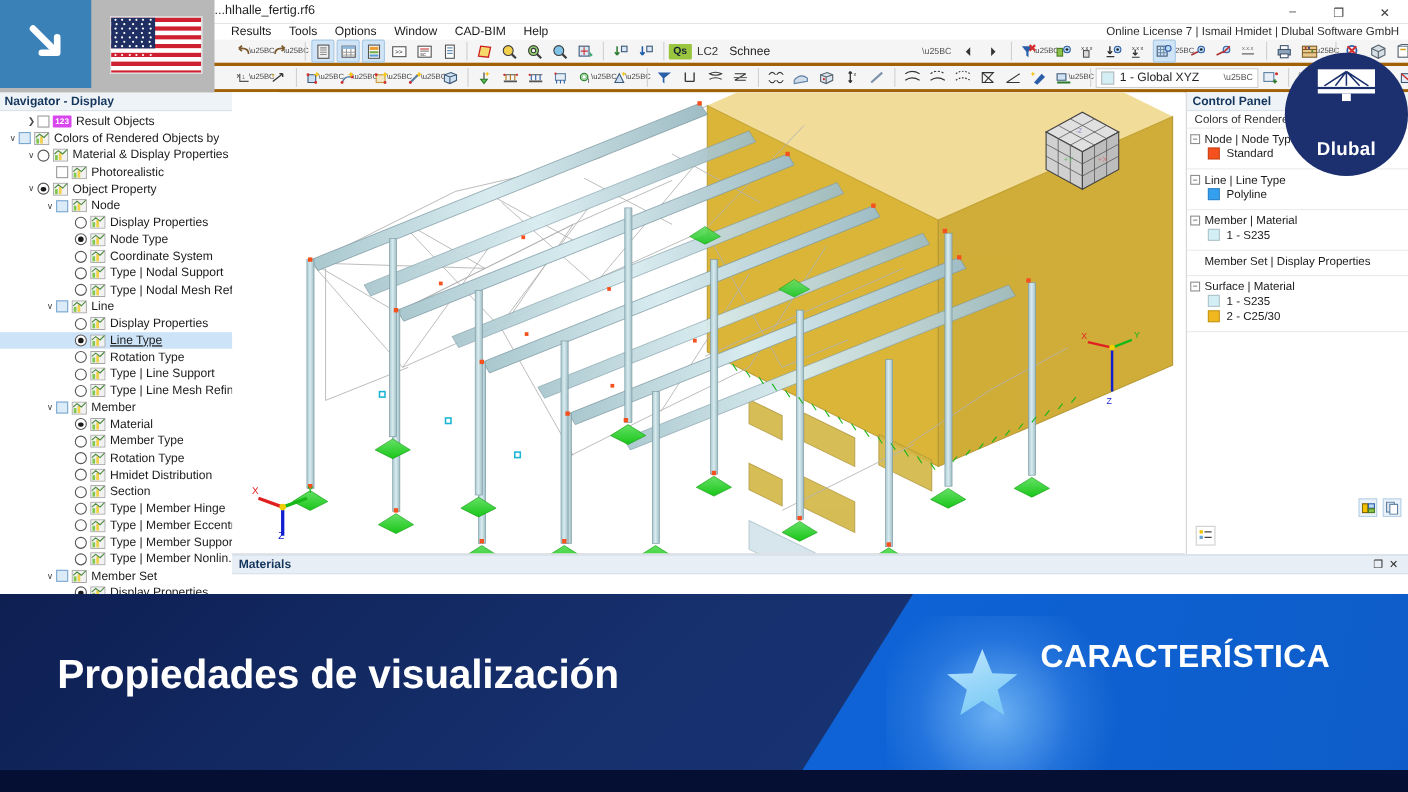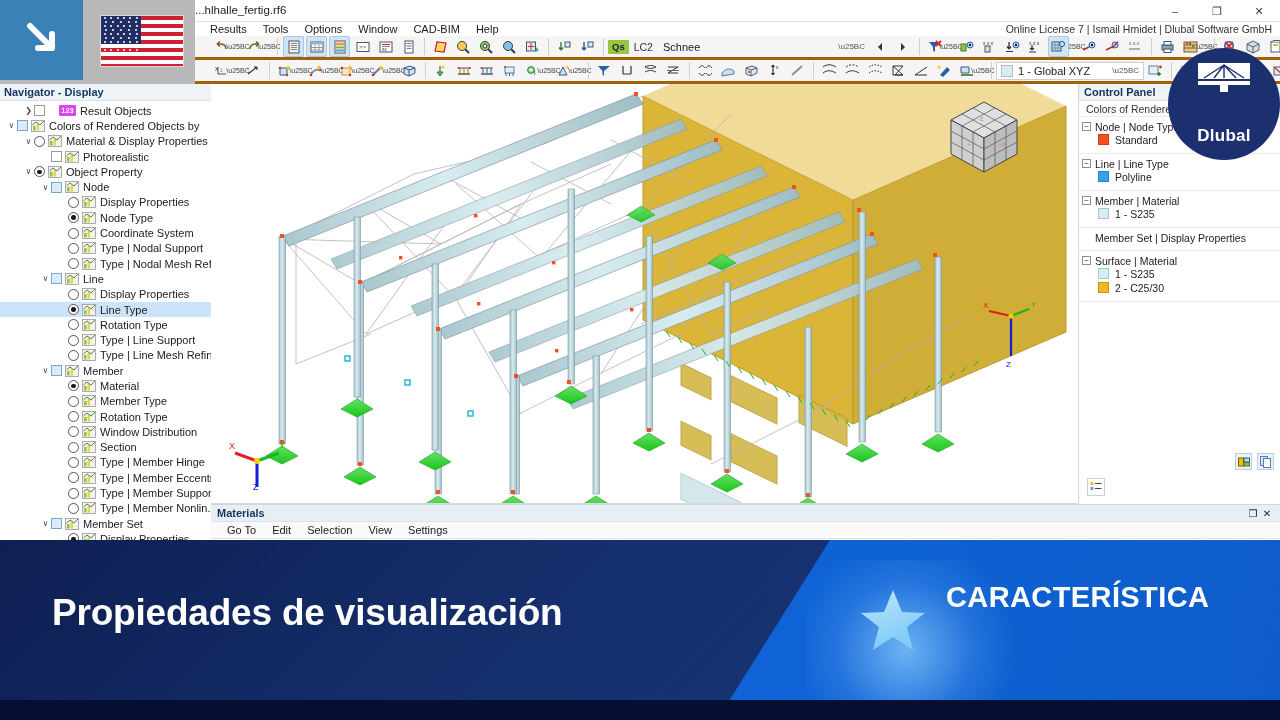--- a/index.html
+++ b/index.html
@@ -97,33 +97,33 @@
   }
   #nav-header{
     height:17px; background:#eef3f8; display:flex; align-items:center;
     padding:0 4px; border-bottom:1px solid #dbe3ea;
   }
   #nav-title{ font-weight:bold; font-size:11px; color:#14365c; flex:1; }
   .nav-hicon{ width:14px; height:14px; display:flex; align-items:center; justify-content:center;
               font-size:10px; color:#2b2b2b; }
   #nav-tree{ position:relative; height:439px; overflow:hidden; padding-top:2px; }
   .tnode{ height:15.3px; display:flex; align-items:center; white-space:nowrap; position:relative;}
-  .tnode.sel{ background:#cde3f7; }
+  .tnode.sel{ background:#cde3f7;text-decoration:underline; }
   .twist{ width:11px; text-align:center; font-size:8px; color:#4a4a4a; flex:0 0 11px;}
   .tcheck{ width:11px; height:11px; border:1px solid #7aa7cf; background:#dcebf8; flex:0 0 11px; margin-right:3px;}
   .tcheck.plain{ border-color:#9a9a9a; background:#fff; }
   .tradio{ width:11px; height:11px; border:1.3px solid #555; border-radius:50%;
            flex:0 0 11px; margin-right:3px; position:relative; background:#fff;}
   .tradio.on::after{ content:""; position:absolute; left:2.2px; top:2.2px; width:4.6px;height:4.6px;
            background:#1a1a1a; border-radius:50%; }
   .ticon{ width:14px; height:12px; flex:0 0 14px; margin-right:4px; position:relative; }
   .tlabel{ font-size:11px; color:#1b1b1b; }
   .tnum{ width:17px;height:11px;background:#d946ef;color:#fff;font-size:7.5px;
          display:flex;align-items:center;justify-content:center;border-radius:1px;margin-right:4px;
-         flex:0 0 17px; font-weight:bold;margin-left:11px;}
+         flex:0 0 17px; font-weight:bold;}
   #nav-scroll{
     position:absolute; right:0; top:0; width:10px; height:439px; background:#f2f2f2;
   }
   #nav-scroll .sb-up{ height:12px; text-align:center; font-size:7px; color:#666; line-height:12px;}
   #nav-scroll .sb-thumb{ position:absolute; top:14px; left:1px; width:8px; height:120px;
       background:#cdcdcd; border-radius:1px; }
 
   
   #viewport{
     position:absolute; left:211px; top:84px; width:866px; height:420px;
@@ -1003,21 +1003,21 @@
       <div class="tnode">
         <span style="display:inline-block;width:57px;flex:0 0 57px"></span>
         <span class="twist"></span>
         <span class="tradio"></span>
         <span class="ticon"><svg width="14" height="12" viewBox="0 0 14 12">
             <rect x="0.5" y="0.5" width="13" height="11" fill="#f2f2f2" stroke="#9a9a9a" stroke-width="0.8"></rect>
             <rect x="2" y="6" width="2.5" height="4.5" fill="#7ec850"></rect>
             <rect x="5.5" y="4" width="2.5" height="6.5" fill="#f2d14a"></rect>
             <path d="M1.5 5 L5 2 L9 5 L13 1" stroke="#4a8a3a" fill="none" stroke-width="1"></path>
           </svg></span>
-        <span class="tlabel">Window Distribution</span>
+        <span class="tlabel">Hmidet Distribution</span>
       </div>
       <div class="tnode">
         <span style="display:inline-block;width:57px;flex:0 0 57px"></span>
         <span class="twist"></span>
         <span class="tradio"></span>
         <span class="ticon"><svg width="14" height="12" viewBox="0 0 14 12">
             <rect x="0.5" y="0.5" width="13" height="11" fill="#f2f2f2" stroke="#9a9a9a" stroke-width="0.8"></rect>
             <rect x="2" y="6" width="2.5" height="4.5" fill="#7ec850"></rect>
             <rect x="5.5" y="4" width="2.5" height="6.5" fill="#f2d14a"></rect>
             <path d="M1.5 5 L5 2 L9 5 L13 1" stroke="#4a8a3a" fill="none" stroke-width="1"></path>
@@ -1382,27 +1382,20 @@
       </svg>
   </div>
 </div>
 
 <div id="materials">
   <div id="mat-header">
     <span id="mat-title">Materials</span>
     <span class="nav-hicon">❐</span>
     <span class="nav-hicon">✕</span>
   </div>
-  <div id="mat-menu">
-    <div class="mmenu">Go To</div>
-    <div class="mmenu">Edit</div>
-    <div class="mmenu">Selection</div>
-    <div class="mmenu">View</div>
-    <div class="mmenu">Settings</div>
-  </div>
 </div>
 
 <div id="overlay-topleft">
   <div id="overlay-blue">
     <svg id="overlay-arrow" viewBox="0 0 34 34">
       <path d="M4 4 L24 24" stroke="#fff" stroke-width="6" stroke-linecap="round"></path>
       <path d="M12 26 L26 26 L26 12" stroke="#fff" stroke-width="6" fill="none" stroke-linecap="round" stroke-linejoin="round"></path>
     </svg>
   </div>
   <div id="flag">

